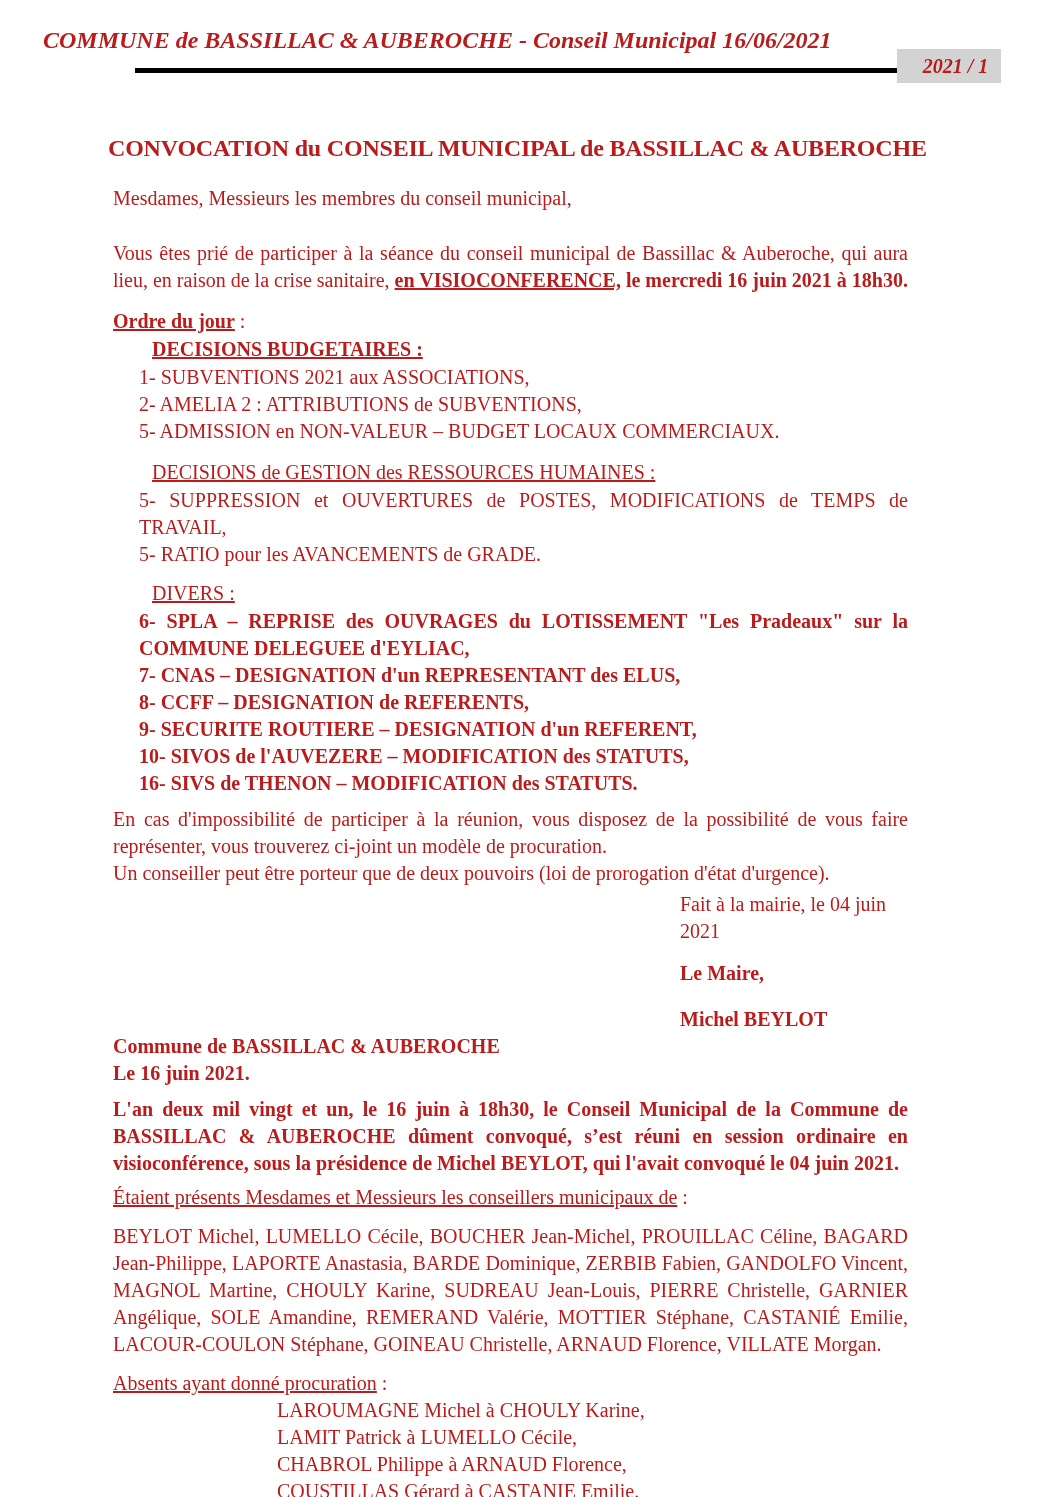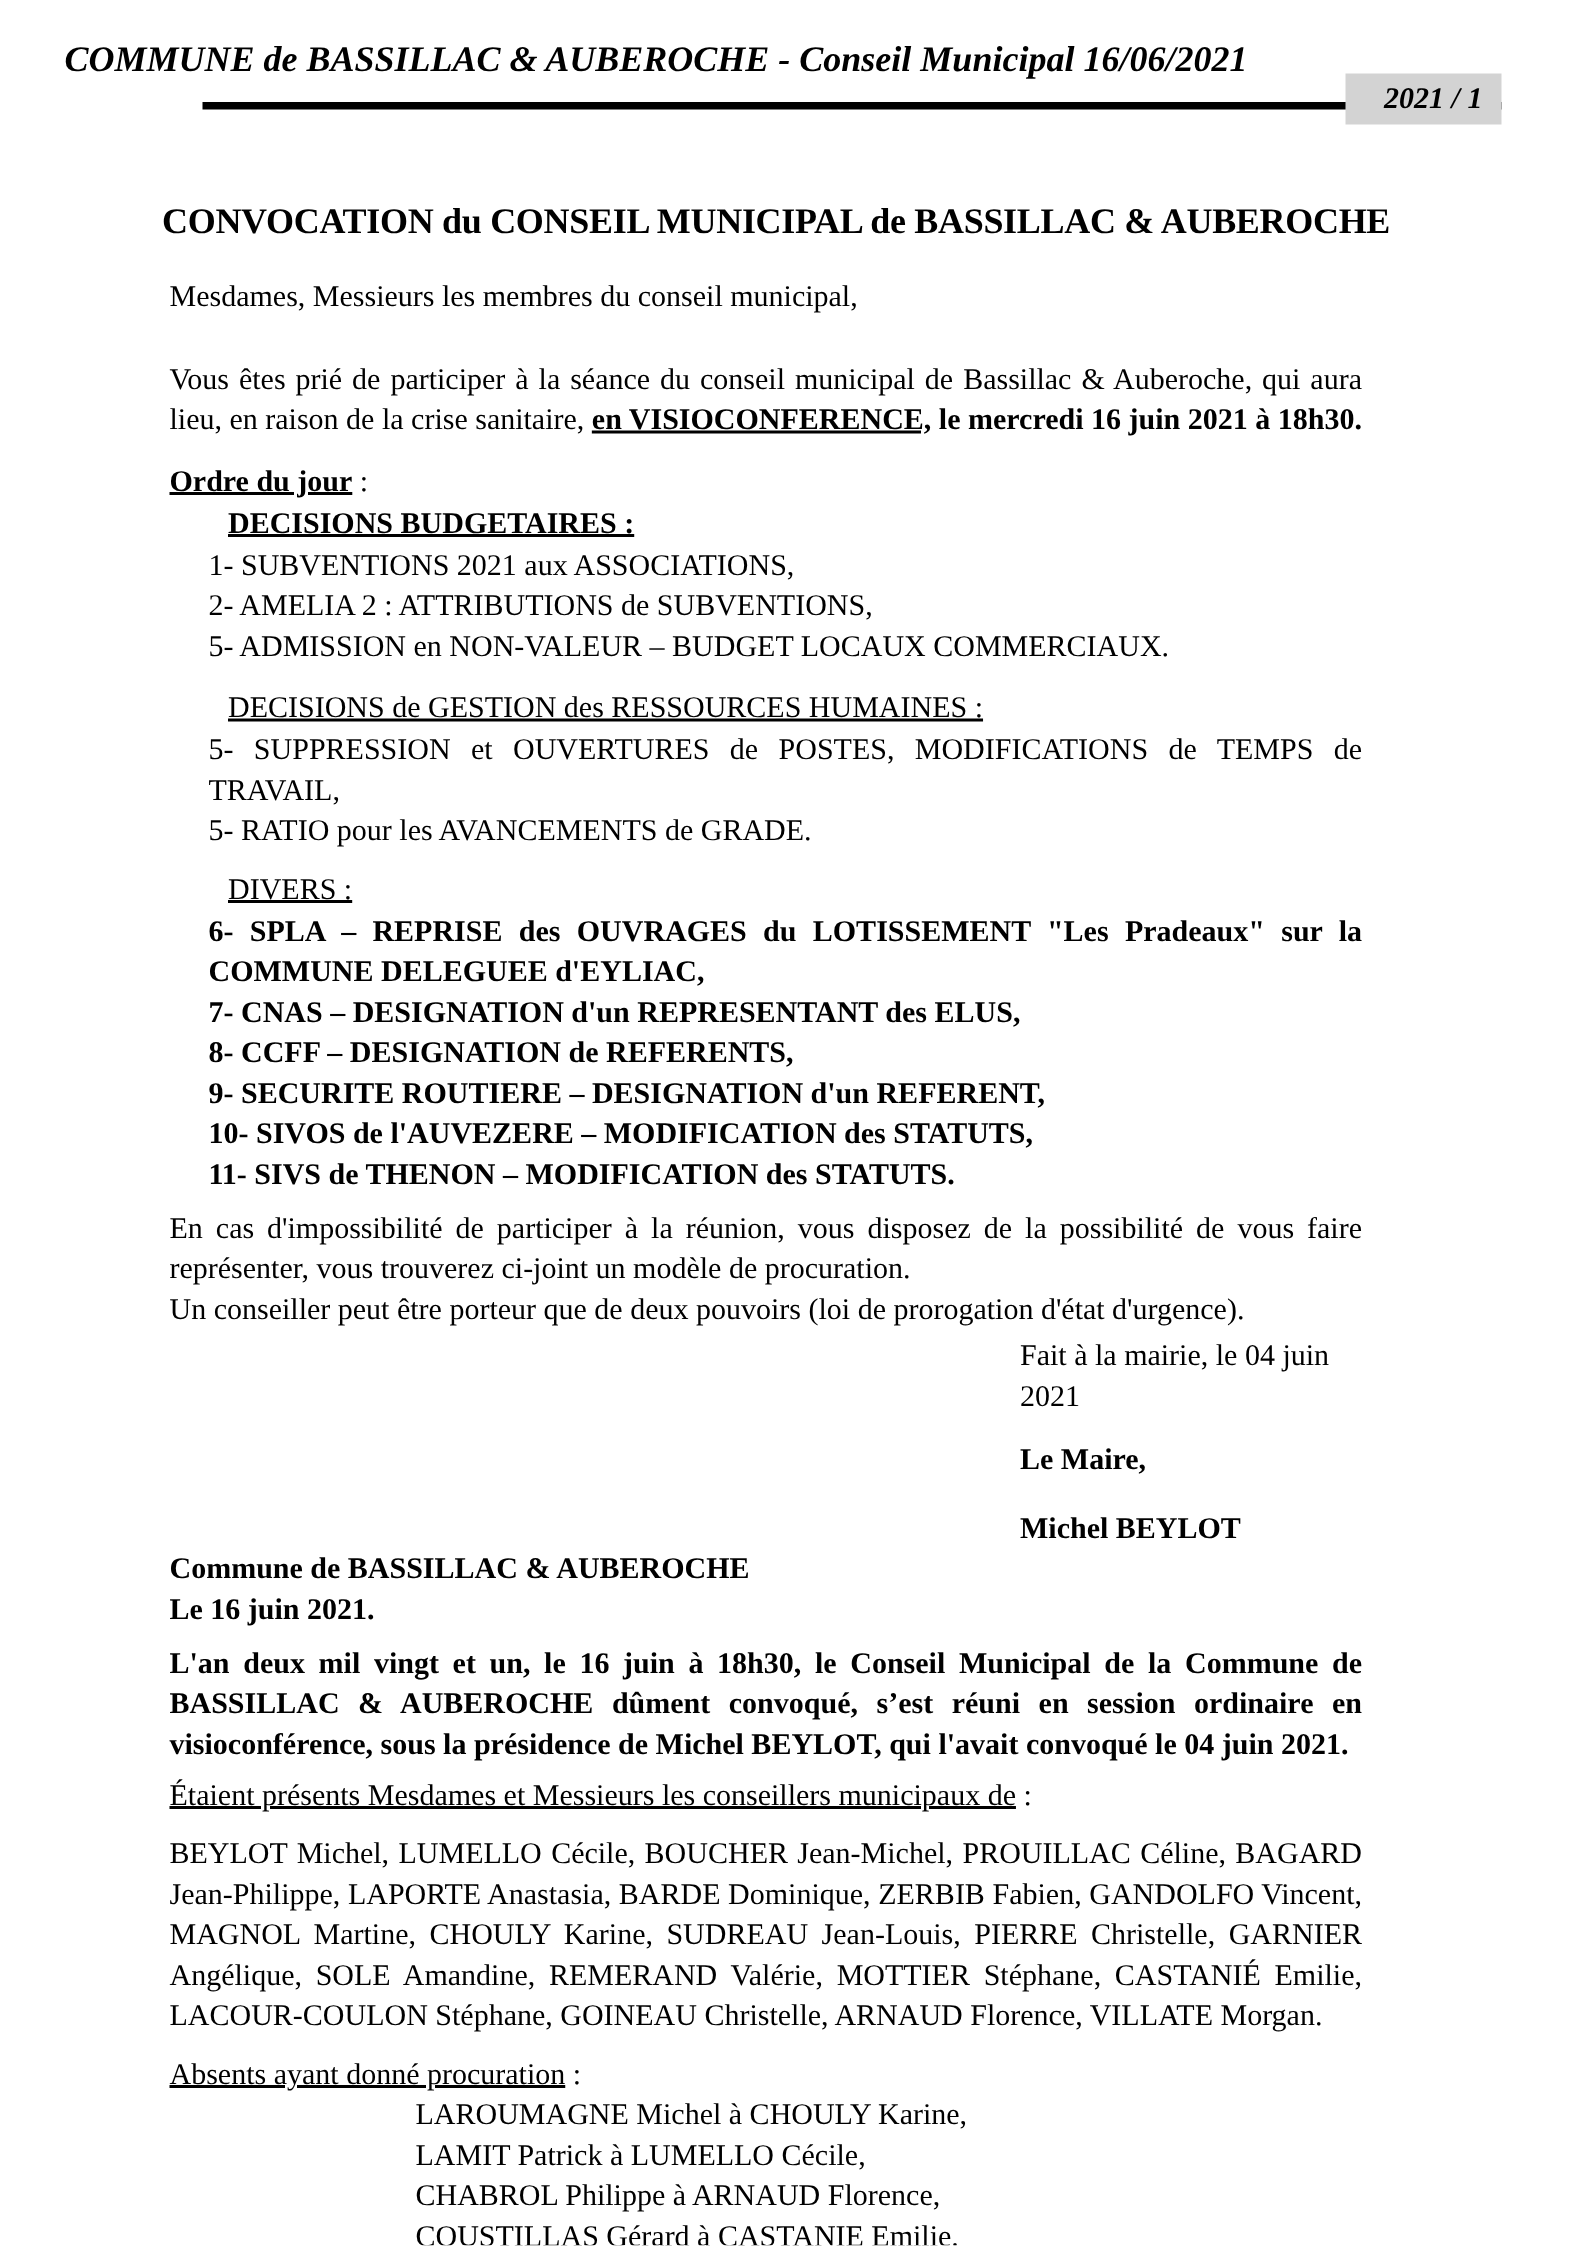--- a/index.html
+++ b/index.html
@@ -1,21 +1,21 @@
 <!DOCTYPE html>
 <html lang="fr"><head>
 <meta charset="utf-8">
 <style>
   html, body { margin: 0; padding: 0; background: #ffffff; }
   .page {
     position: relative;
     width: 1001px;
     height: 1497px;
     background: #ffffff;
-    color: #000000;
+    color: #b91c1c;
     font-family: "Liberation Serif", serif;
     font-size: 20px;
     line-height: 27px;
     overflow: hidden;
   }
 
   
   .doc-header { position: relative; height: 76px; }
   .doc-header-title {
     position: absolute; left: 43px; top: 27px;
@@ -112,21 +112,21 @@
     <p class="section-title sec-b"><span class="title-ul">DECISIONS de GESTION des RESSOURCES HUMAINES :</span></p>
     <p class="agenda-item item-first">5- SUPPRESSION et OUVERTURES de POSTES, MODIFICATIONS de TEMPS de TRAVAIL,</p>
     <p class="agenda-item">5- RATIO pour les AVANCEMENTS de GRADE.</p>
 
     <p class="section-title sec-c"><span class="title-ul">DIVERS :</span></p>
     <p class="agenda-item bold item-first">6- SPLA – REPRISE des OUVRAGES du LOTISSEMENT "Les Pradeaux" sur la COMMUNE DELEGUEE d'EYLIAC,</p>
     <p class="agenda-item bold">7- CNAS – DESIGNATION d'un REPRESENTANT des ELUS,</p>
     <p class="agenda-item bold">8- CCFF – DESIGNATION de REFERENTS,</p>
     <p class="agenda-item bold">9- SECURITE ROUTIERE – DESIGNATION d'un REFERENT,</p>
     <p class="agenda-item bold">10- SIVOS de l'AUVEZERE – MODIFICATION des STATUTS,</p>
-    <p class="agenda-item bold">11- SIVS de THENON – MODIFICATION des STATUTS.</p>
+    <p class="agenda-item bold">16- SIVS de THENON – MODIFICATION des STATUTS.</p>
 
     <p class="closing para-justify">En cas d'impossibilité de participer à la réunion, vous disposez de la possibilité de vous faire représenter, vous trouverez ci-joint un modèle de procuration.</p>
     <p class="para-justify">Un conseiller peut être porteur que de deux pouvoirs (loi de prorogation d'état d'urgence).</p>
 
     <div class="sig-block">
       <p class="sig-date">Fait à la mairie, le 04 juin 2021</p>
       <p class="sig-role">Le Maire,</p>
       <p class="sig-name">Michel BEYLOT</p>
     </div>
 

